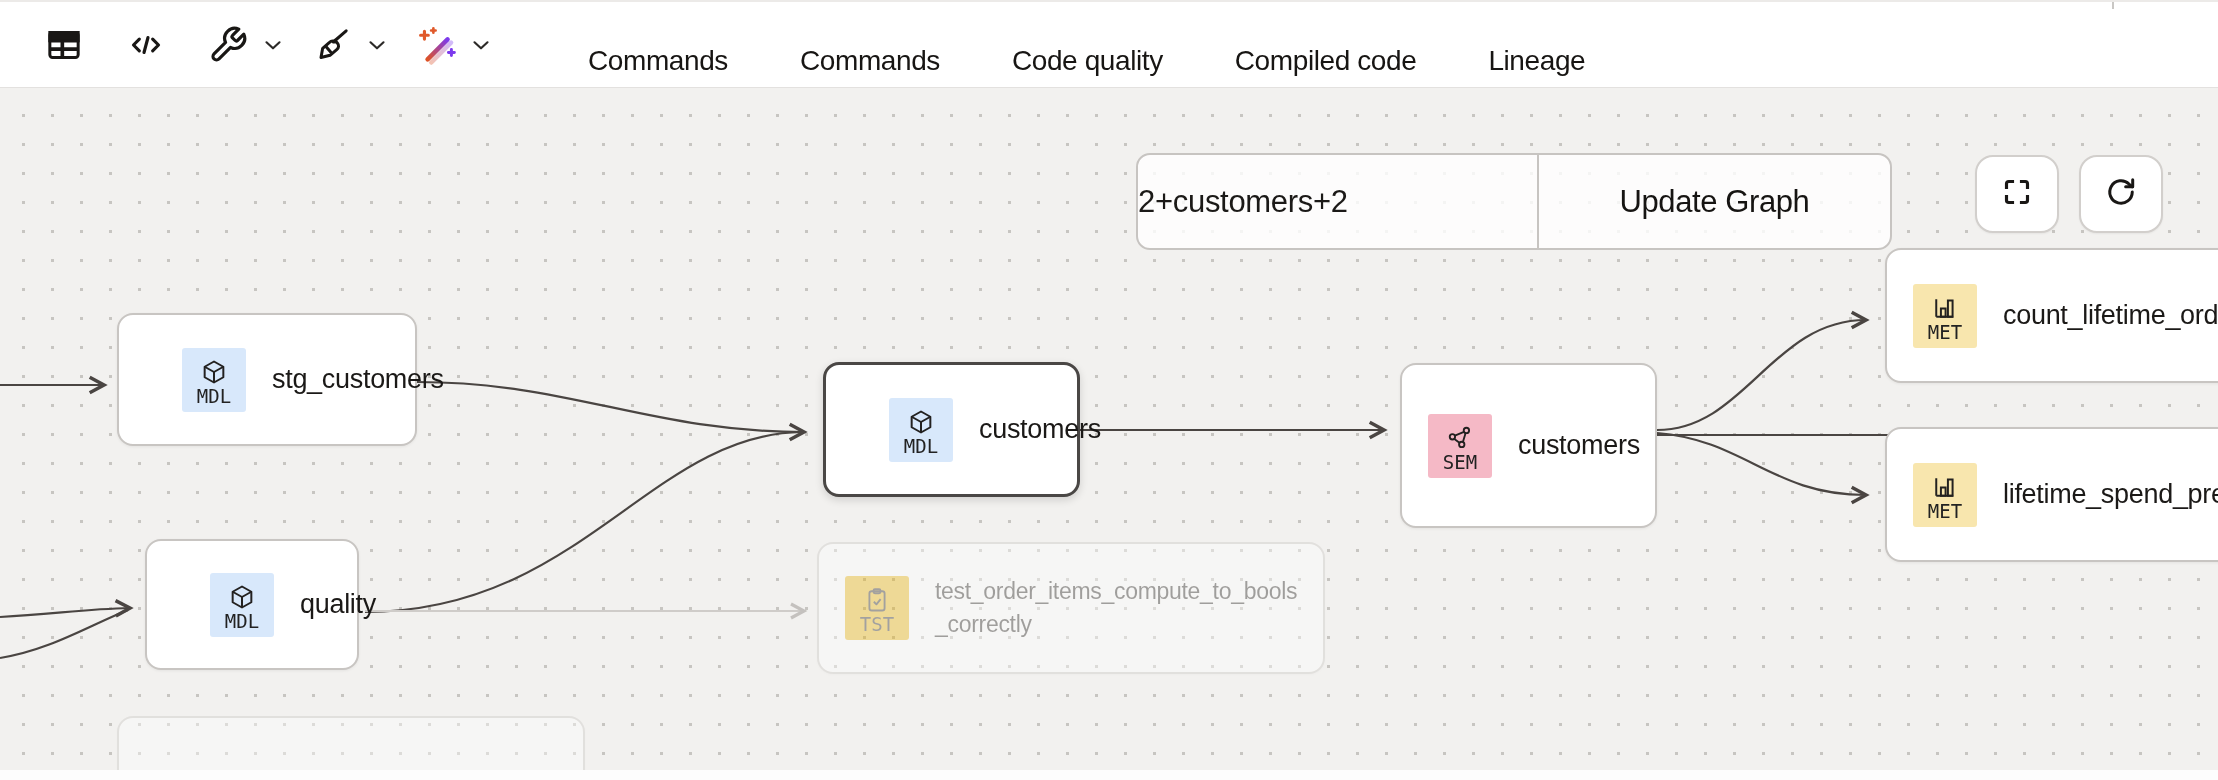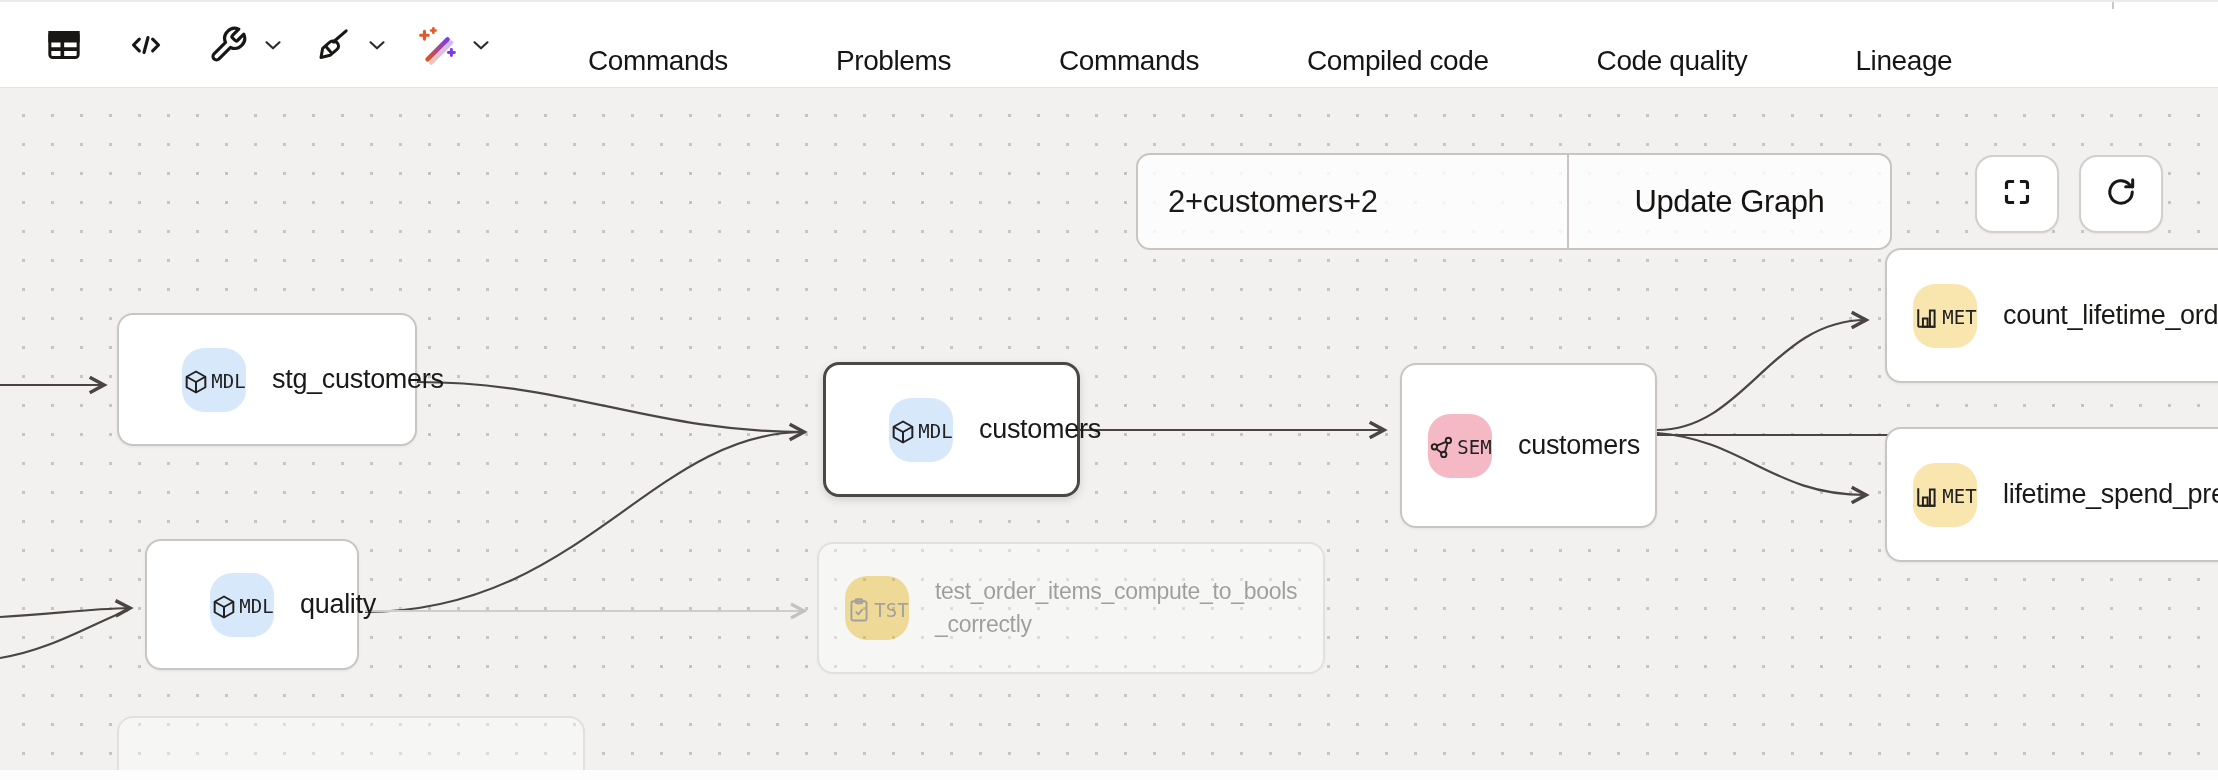--- a/index.html
+++ b/index.html
@@ -13,21 +13,21 @@
     display:flex; align-items:center;
   }
   .toolbar { display:flex; align-items:center; gap:0; padding-left:36px; }
   .tool-btn { display:flex; align-items:center; justify-content:center;
     width:56px; height:60px; cursor:pointer; border-radius:8px; }
   .tool-btn svg { display:block; }
   .tool-chevron { width:34px; height:60px; display:flex; align-items:center;
     justify-content:center; cursor:pointer; margin-right:14px; }
   .tool-gap { width:26px; }
 
-  .tabs { display:flex; align-items:flex-start; gap:108px; margin-left:76px; height:100%;margin-top:32px; }
+  .tabs { display:flex; align-items:flex-start; gap:72px; margin-left:76px; height:100%;margin-top:32px; }
   .tab { position:relative; height:100%; display:flex; align-items:center;
     font-size:28px; letter-spacing:-0.4px; color:#171513; cursor:pointer;
     white-space:nowrap; }
   .tab.active::after { content:""; position:absolute; left:-52px; right:-52px;
     bottom:0; height:6px; background:#8d8683; }
 
   .top-tick { position:absolute; top:0; left:2112px; width:2px; height:7px;
     background:#c9c7c4; }
 
   
@@ -42,22 +42,22 @@
 
   
   .node {
     position:absolute; background:#ffffff; border:2px solid #c8c5c2;
     border-radius:16px; display:flex; align-items:center; gap:26px;
     padding-left:26px; box-shadow:0 1px 3px rgba(0,0,0,0.06); cursor:pointer;
   }
   .node.selected { border:3.5px solid #4a4745; box-shadow:0 3px 8px rgba(0,0,0,0.14); }
   .node.faded { opacity:0.38; }
   .badge {
-    width:64px; height:64px; border-radius:22px; flex:0 0 auto;
-    display:flex; flex-direction:row; align-items:center; justify-content:center;
+    width:64px; height:64px; border-radius:3px; flex:0 0 auto;
+    display:flex; flex-direction:column; align-items:center; justify-content:center;
     gap:1px; padding-top:4px;
   }
   .badge svg { display:block; }
   .badge .badge-label { font-family:"DejaVu Sans Mono", monospace;
     font-size:19px; color:#222; line-height:1; letter-spacing:0px; }
   .badge.mdl { background:#d8e8fb;margin-left:37px; }
   .badge.sem { background:#f5b9c6; }
   .badge.met { background:#f8e6ae; }
   .badge.tst { background:#eab308; }
   .node-label { font-size:27px; letter-spacing:-0.3px; color:#1b1917;
@@ -65,21 +65,21 @@
   .node-label.wrap { white-space:normal; word-break:break-all;
     line-height:1.45; width:372px; }
 
   
   .graph-panel {
     position:absolute; left:1136px; top:65px; width:756px; height:97px;
     background:rgba(255,255,255,0.8); border:2px solid #c7c4c1;
     border-radius:14px; display:flex; overflow:hidden;
   }
   .graph-filter { flex:0 0 316px; display:flex; align-items:center;
-    padding-left:30px; font-size:31px; color:#1b1917; letter-spacing:-0.3px;
+    font-size:31px; color:#1b1917; letter-spacing:-0.3px;
     background:transparent; border:none; outline:none; }
   .panel-divider { width:2px; background:#c7c4c1; }
   .update-btn { flex:1; display:flex; align-items:center; justify-content:center;
     font-size:31px; font-weight:normal; letter-spacing:-0.4px; color:#161412;
     cursor:pointer; background:transparent; border:none; }
 
   .icon-btn {
     position:absolute; top:67px; width:84px; height:78px; background:#ffffff;
     border:2px solid #d2cfcc; border-radius:18px; display:flex;
     align-items:center; justify-content:center; cursor:pointer;
@@ -162,24 +162,23 @@
     </div>
     <div class="tool-chevron">
       <svg width="26" height="26" viewBox="0 0 24 24" fill="none" stroke="#2c2a28" stroke-width="2" stroke-linecap="round" stroke-linejoin="round">
           <path d="M6 9.5 12 15l6-5.5"></path>
         </svg>
     </div>
   </div>
 
   <div class="tabs">
     <div class="tab">Commands</div>
-    <div class="tab">Problems</div>
     <div class="tab">Commands</div>
+    <div class="tab">Code quality</div>
     <div class="tab">Compiled code</div>
-    <div class="tab">Code quality</div>
     <div class="tab active">Lineage</div>
   </div>
 
   <div class="top-tick"></div>
 </div>
 
 <div class="canvas">
 
   <svg class="edges">
     <defs>

